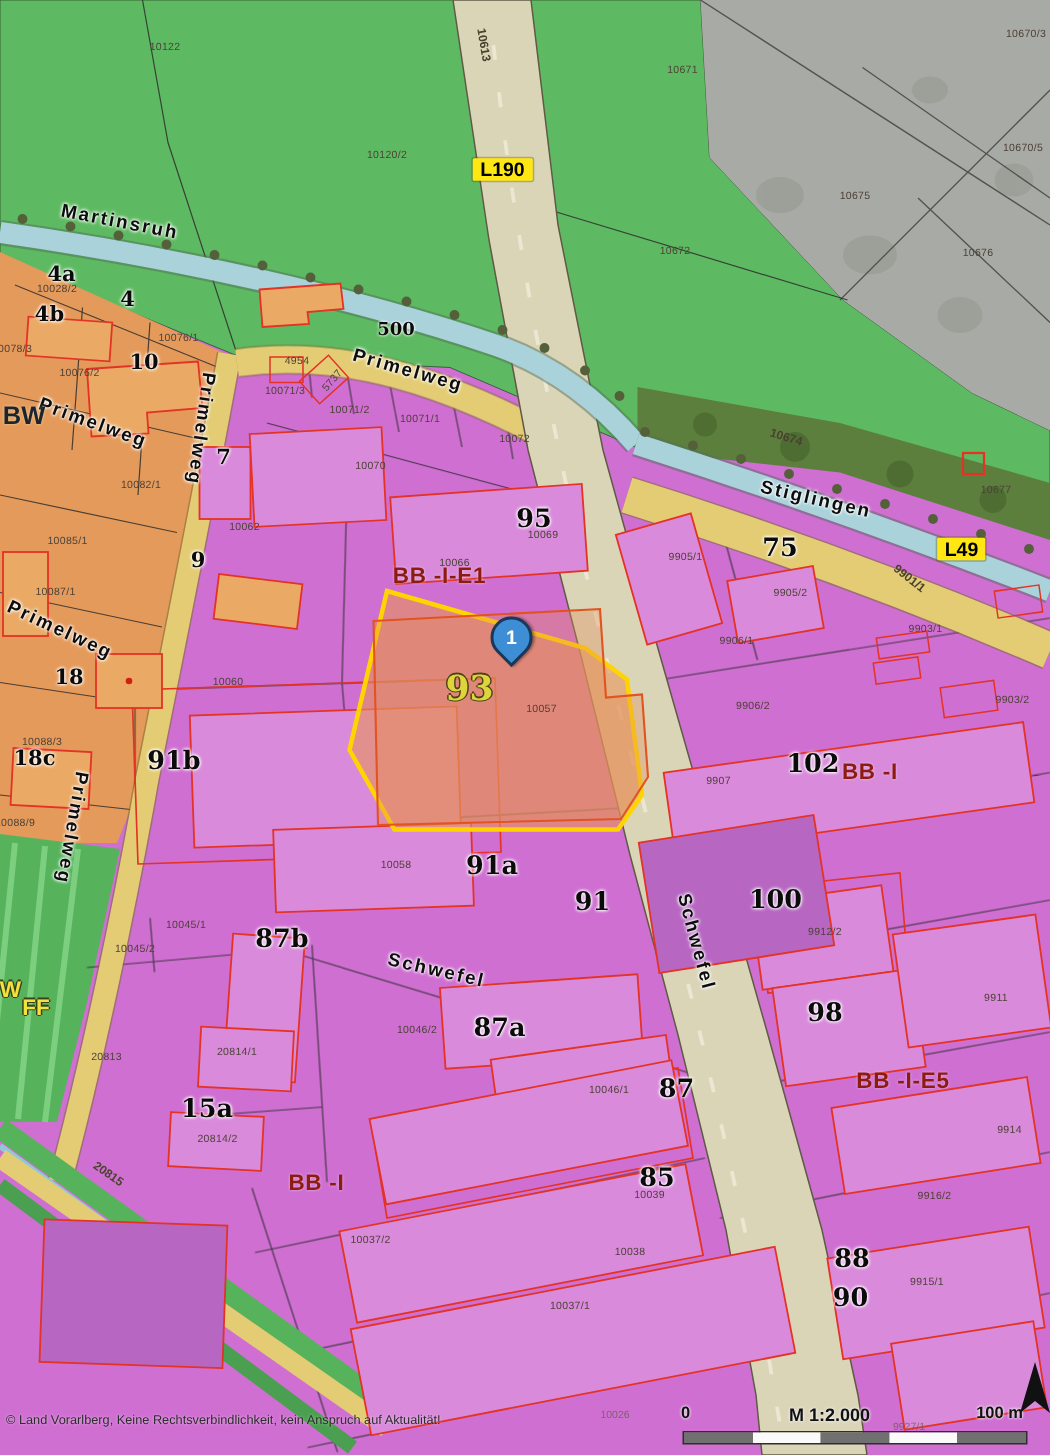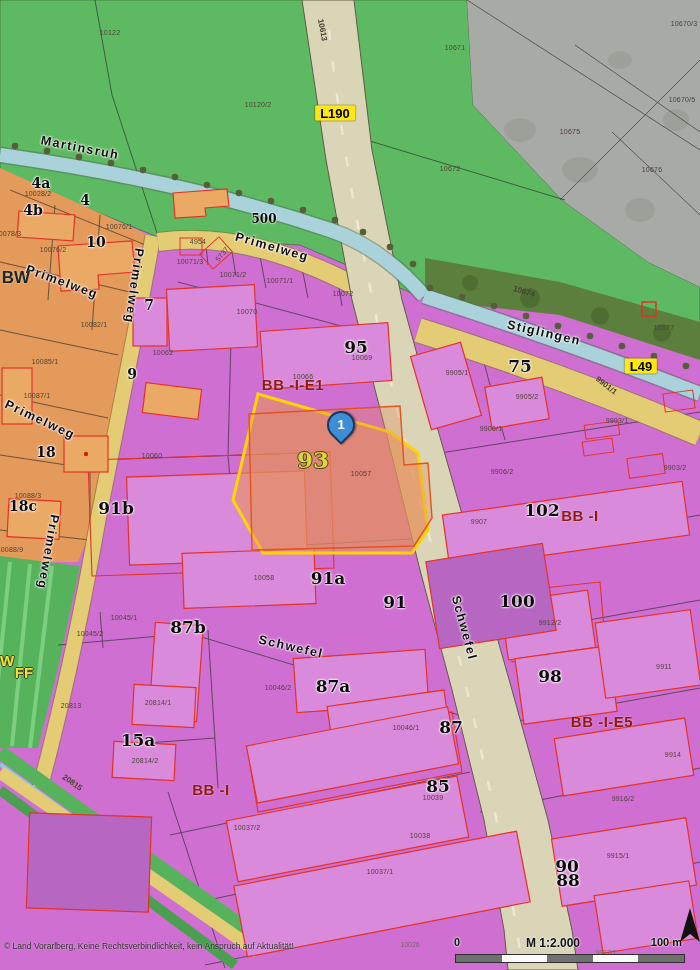--- a/index.html
+++ b/index.html
@@ -338,21 +338,21 @@
       <span class="lbl zone" style="left: 211px; top: 742px; transform: translate(-50%, -50%) rotate(0deg);">BB -I</span>
       <span class="lbl addr-lg" style="left: 402px; top: 786px; transform: translate(-50%, -50%) rotate(0deg); margin-left: 36px;">85</span>
       <span class="lbl pn" style="left: 433px; top: 797px; transform: translate(-50%, -50%) rotate(0deg);">10039</span>
       <span class="lbl pn" style="left: 420px; top: 835px; transform: translate(-50%, -50%) rotate(0deg);">10038</span>
       <span class="lbl pn" style="left: 247px; top: 827px; transform: translate(-50%, -50%) rotate(0deg);">10037/2</span>
       <span class="lbl pn" style="left: 380px; top: 871px; transform: translate(-50%, -50%) rotate(0deg);">10037/1</span>
       <span class="lbl pn" style="left: 673px; top: 754px; transform: translate(-50%, -50%) rotate(0deg);">9914</span>
       <span class="lbl pn" style="left: 623px; top: 798px; transform: translate(-50%, -50%) rotate(0deg);">9916/2</span>
       <span class="lbl addr-lg" style="left: 567px; top: 822px; transform: translate(-50%, -50%) rotate(0deg); margin-top: 44px;">90</span>
       <span class="lbl pn" style="left: 618px; top: 855px; transform: translate(-50%, -50%) rotate(0deg);">9915/1</span>
-      <span class="lbl addr-lg" style="left: 568px; top: 880px; transform: translate(-50%, -50%) rotate(0deg);">88</span>
+      <span class="lbl addr-lg" style="left: 568px; top: 840px; transform: translate(-50%, -50%) rotate(0deg);">88</span>
       <span class="lbl pnf" style="left: 410px; top: 944px; transform: translate(-50%, -50%) rotate(0deg);">10026</span>
       <span class="lbl pnf" style="left: 606px; top: 952px; transform: translate(-50%, -50%) rotate(0deg);">9927/1</span>
     </div>
 
   <div id="pin">
     <span>1</span>
   </div>
 
   <div id="scalebar">
     <div class="row">

